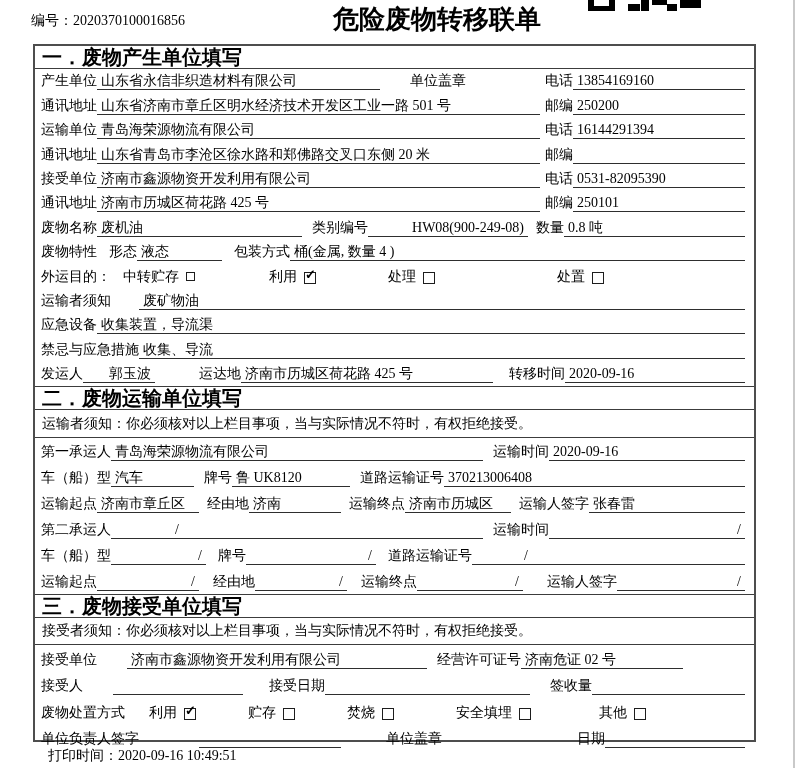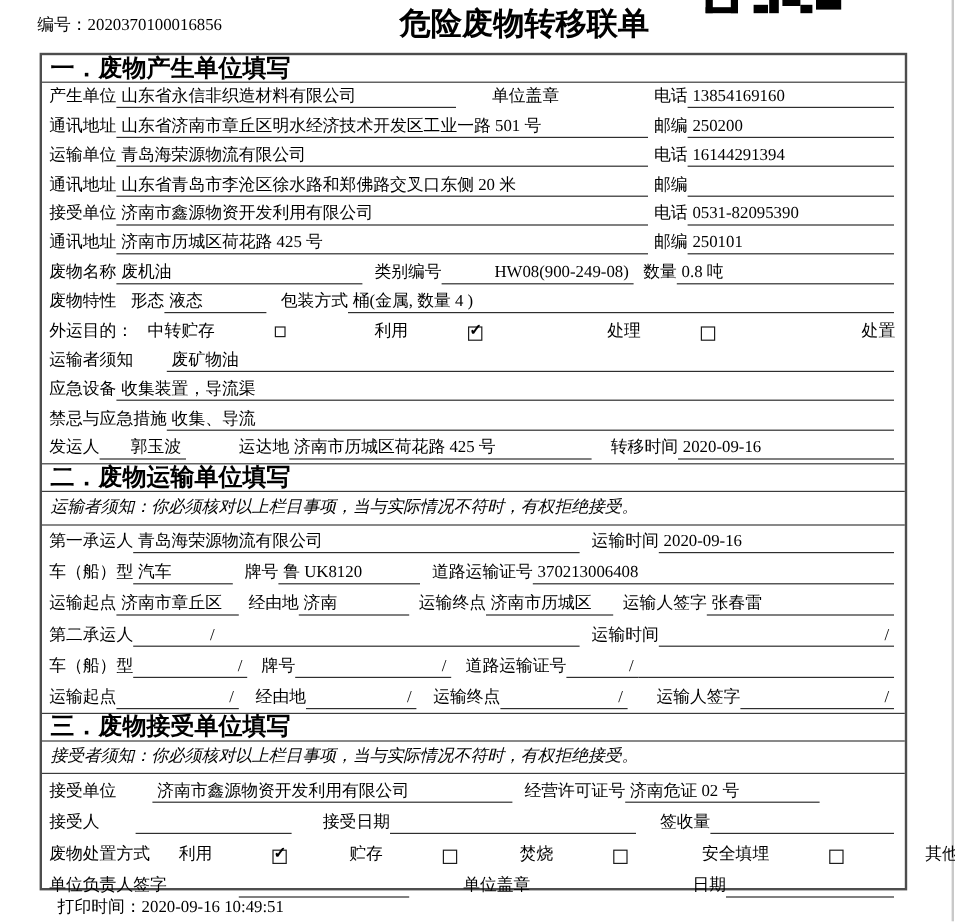--- a/index.html
+++ b/index.html
@@ -22,36 +22,36 @@
   .qr .q3{left:53px;top:0;width:8px;height:11px;}
   .qr .q4{left:64px;top:0;width:15px;height:5px;}
   .qr .q5{left:79px;top:4px;width:10px;height:7px;}
   .qr .q6{left:92px;top:0;width:21px;height:8px;}
   
   .form-table{position:absolute;left:33px;top:44px;width:723px;height:698px;
     border:2px solid #4d4d4d;box-sizing:border-box;background:#fff;}
   .sec-title{height:22px;line-height:22px;font-weight:bold;font-size:20px;
     border-bottom:1.5px solid #3c3c3c;padding-left:7px;}
   .sec-top{border-top:1.5px solid #3c3c3c;}
-  .note-row{height:27px;line-height:27px;border-bottom:1.5px solid #3c3c3c;padding-left:7px;white-space:nowrap;font-style:italic;}
+  .note-row{height:27px;line-height:27px;border-bottom:1.5px solid #3c3c3c;padding-left:7px;white-space:nowrap;}
   .row{display:flex;align-items:flex-end;padding:0 9px 3px 6px;box-sizing:border-box;white-space:nowrap;}
   .r1{height:24.4px;}
   .r2{height:26px;}
   .r3{height:26.5px;}
   .lbl{line-height:18px;white-space:nowrap;}
   .fld{line-height:17px;height:18px;border-bottom:1px solid #2e2e2e;
     padding:0 4px;margin-left:0;white-space:nowrap;overflow:hidden;box-sizing:border-box;}
   .grow{flex:1;}
   .mla{margin-left:auto;}
   .ctr{text-align:right;}
   .cb{display:inline-block;width:12px;height:12px;border:1px solid #1d1d1d;
     margin-left:7px;position:relative;top:1px;box-sizing:border-box;}
   .cb.small{width:9px;height:9px;top:0;}
   .cb.checked::after{content:"\2713";position:absolute;top:-6px;left:0;font-size:13px;font-weight:bold;}
-  .opt{display:flex;align-items:center;gap:43px;}
+  .opt{display:flex;align-items:center;}
   
   .print-time{position:absolute;left:48px;top:747px;font-size:14px;white-space:nowrap;}
 </style>
 </head>
 <body>
 
 <div class="page-edge"></div>
 
 <div class="serial"><span>编号：</span><span>2020370100016856</span></div>
 <div class="doc-title">危险废物转移联单</div>
@@ -131,21 +131,21 @@
   <div class="row r1">
     <span class="lbl">外运目的：</span>
     <span class="opt" style="margin-left:12px">
       <span class="lbl">中转贮存</span>
       <span class="cb small"></span>
     </span>
     <span class="opt" style="margin-left:74px">
       <span class="lbl">利用</span>
       <span class="cb checked"></span>
     </span>
-    <span class="opt" style="margin-left:104px">
+    <span class="opt" style="margin-left:72px">
       <span class="lbl">处理</span>
       <span class="cb"></span>
     </span>
     <span class="opt" style="margin-left:122px">
       <span class="lbl">处置</span>
       <span class="cb"></span>
     </span>
   </div>
 
   <div class="row r1">

